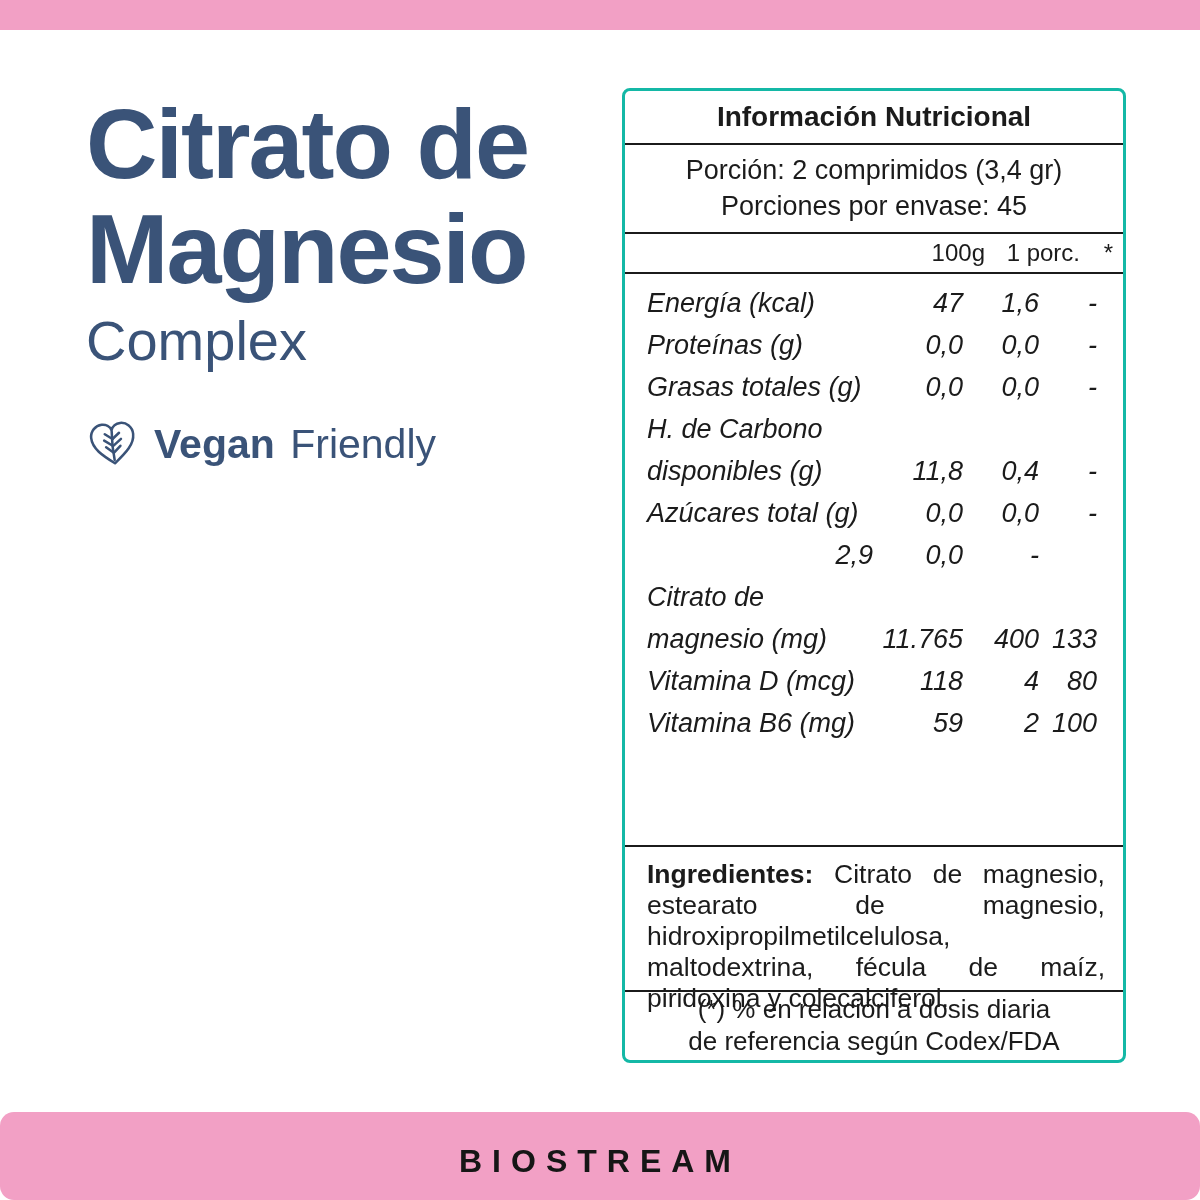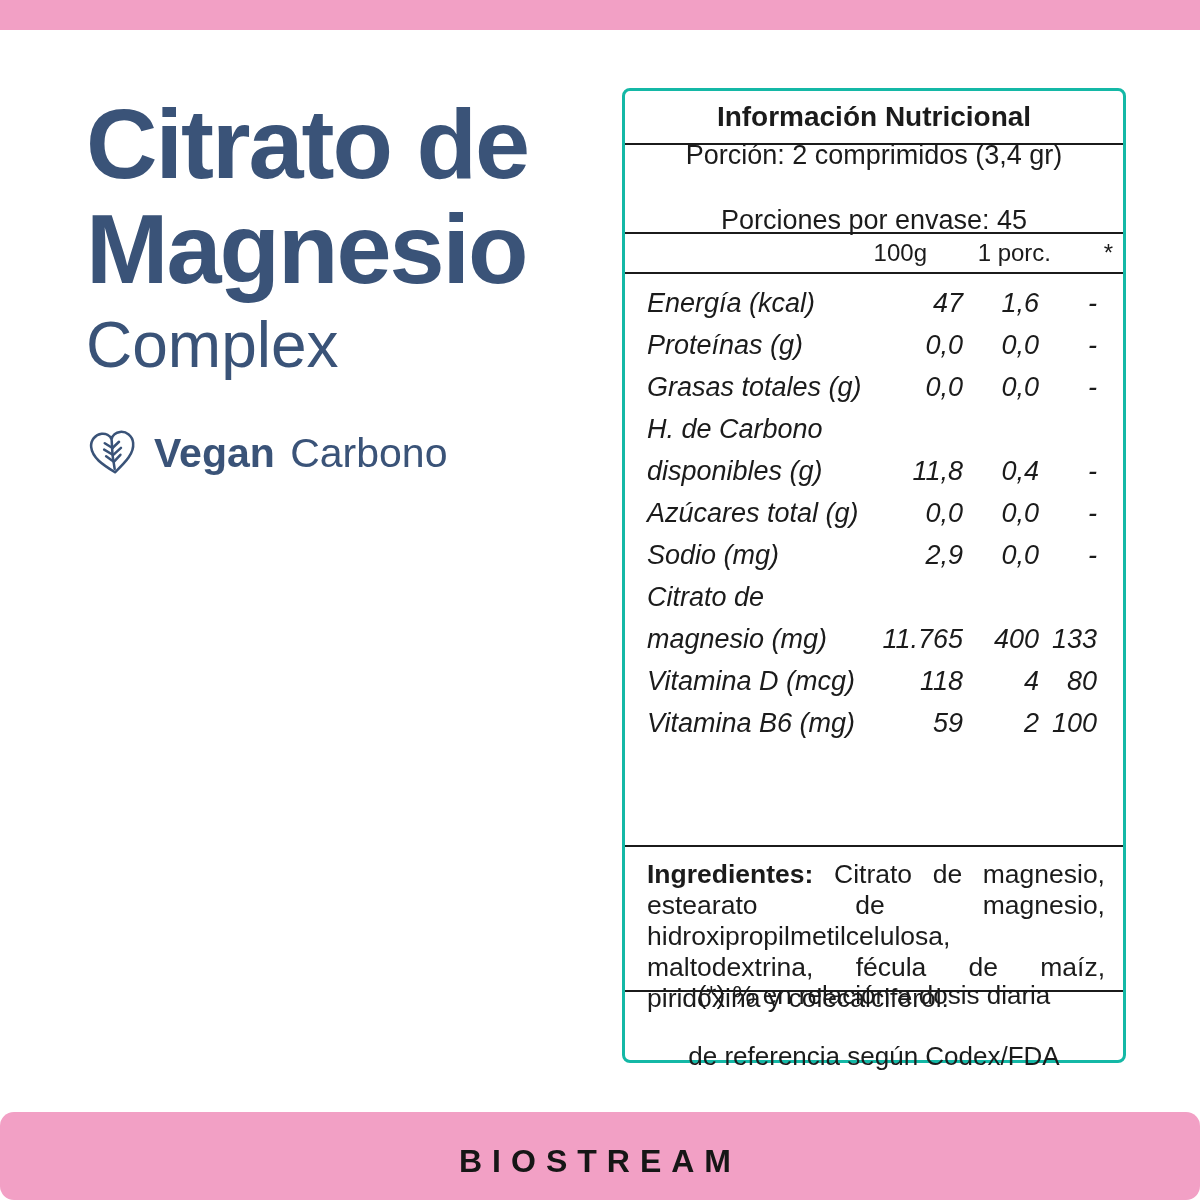--- a/index.html
+++ b/index.html
@@ -11,31 +11,31 @@
   
   .accent-top{ position:absolute; left:0; top:0; width:100%; height:30px; background:var(--pink,#F2A0C5); }
   .brand-bar{ position:absolute; left:0; top:1112px; width:100%; height:88px;
     background:var(--pink,#F2A0C5); display:flex; align-items:center; justify-content:center;border-radius:14px; }
   .brand-logo{ font-size:46px; letter-spacing:10px; font-variant:small-caps;
     font-weight:600; color:#161616; }
 
   
   .left{ position:absolute; left:86px; top:92px; width:540px; color:var(--blue,#3A5378); }
   .title-line{ font-size:99px; font-weight:700; line-height:1.06; letter-spacing:-2px; }
-  .subtitle{ font-size:64px; font-weight:400; line-height:1.1; margin-top:8px; }
+  .subtitle{ font-size:56px; font-weight:400; line-height:1.1; margin-top:8px; }
   .vegan{ display:flex; align-items:center; gap:14px; margin-top:46px; }
   .vegan svg{ width:54px; height:54px; transform:rotate(-6deg); }
   .vegan-text{ font-size:41px; }
   .vegan-text b{ font-weight:700; margin-right:4px; }
 
   
   .panel{ position:absolute; left:622px; top:88px; width:504px; height:975px;
     border:3px solid #14b8a6; border-radius:8px; background:#fff;
     display:flex; flex-direction:column; }
-  .panel > div + div{ border-top:2.5px solid #1b1b1b;gap:29px; }
+  .panel > div + div{ border-top:2.5px solid #1b1b1b; }
   .t-title{ height:52px; display:flex; align-items:center; justify-content:center;
     font-size:28px; font-weight:700; }
   .t-serving{ height:89px; display:flex; flex-direction:column; justify-content:center;
     text-align:center; font-size:27px; line-height:1.32; }
   .t-colhead{ height:40px; display:grid; grid-template-columns:1fr 95px 95px 33px;
     align-items:center; padding:0 10px 0 22px; font-size:24px; }
   .t-colhead span{ text-align:right; }
   .t-body{ flex:1; padding:8px 26px 0 22px; font-size:27px;font-style:italic; }
   .row{ display:grid; grid-template-columns:1fr 90px 76px 58px; align-items:end; line-height:42px; }
   .c-label{ white-space:pre-line; }
@@ -61,21 +61,21 @@
       <svg viewBox="0 0 64 64" fill="none" stroke="#3A5378" stroke-width="3" stroke-linecap="round" stroke-linejoin="round">
         <path d="M32 55 C18 44 7 35 7 22.5 C7 14 13.5 8 21 8 C26 8 30.5 11 32 15.5 C33.5 11 38 8 43 8 C50.5 8 57 14 57 22.5 C57 35 46 44 32 55 Z"></path>
         <path d="M32 17 C31 28 31 40 32 51"></path>
         <path d="M32 26 L23.5 19.5"></path>
           <path d="M32 26 L40.5 19.5"></path>
         <path d="M31.5 34 L22 27"></path>
           <path d="M32.5 34 L42 27"></path>
         <path d="M31.5 42 L23.5 35"></path>
           <path d="M32.5 42 L40.5 35"></path>
       </svg>
-      <span class="vegan-text"><b>Vegan</b> <span>Carbono</span></span>
+      <span class="vegan-text"><b>Vegan</b> <span>Friendly</span></span>
     </div>
   </div>
 
   <div class="panel">
     <div class="t-title">Información Nutricional</div>
 
     <div class="t-serving">
       <div>Porción: 2 comprimidos (3,4 gr)</div>
       <div>Porciones por envase: 45</div>
     </div>
@@ -118,21 +118,20 @@
   </div>
 
   <div class="row">
     <span class="c-label">Azúcares total (g)</span>
     <span class="c-val">0,0</span>
     <span class="c-val">0,0</span>
     <span class="c-val">-</span>
   </div>
 
   <div class="row">
-    <span class="c-label">Sodio (mg)</span>
     <span class="c-val">2,9</span>
     <span class="c-val">0,0</span>
     <span class="c-val">-</span>
   </div>
 
   <div class="row">
     <span class="c-label">Citrato de
 magnesio (mg)</span>
     <span class="c-val">11.765</span>
     <span class="c-val">400</span>

